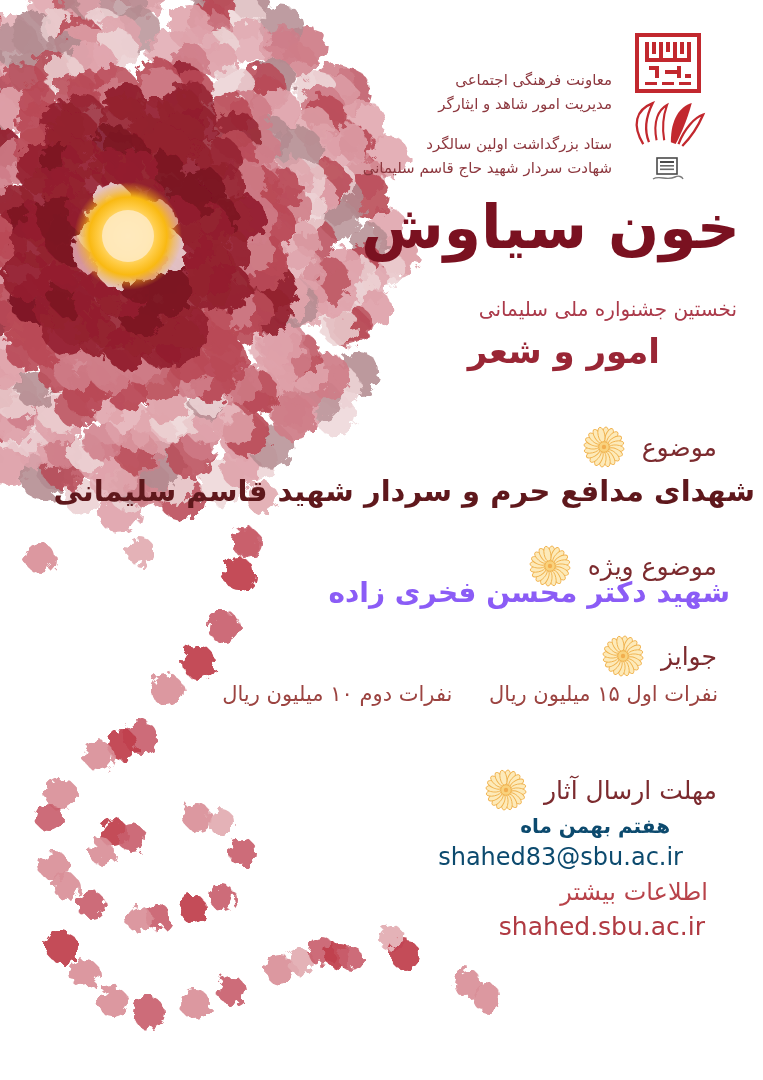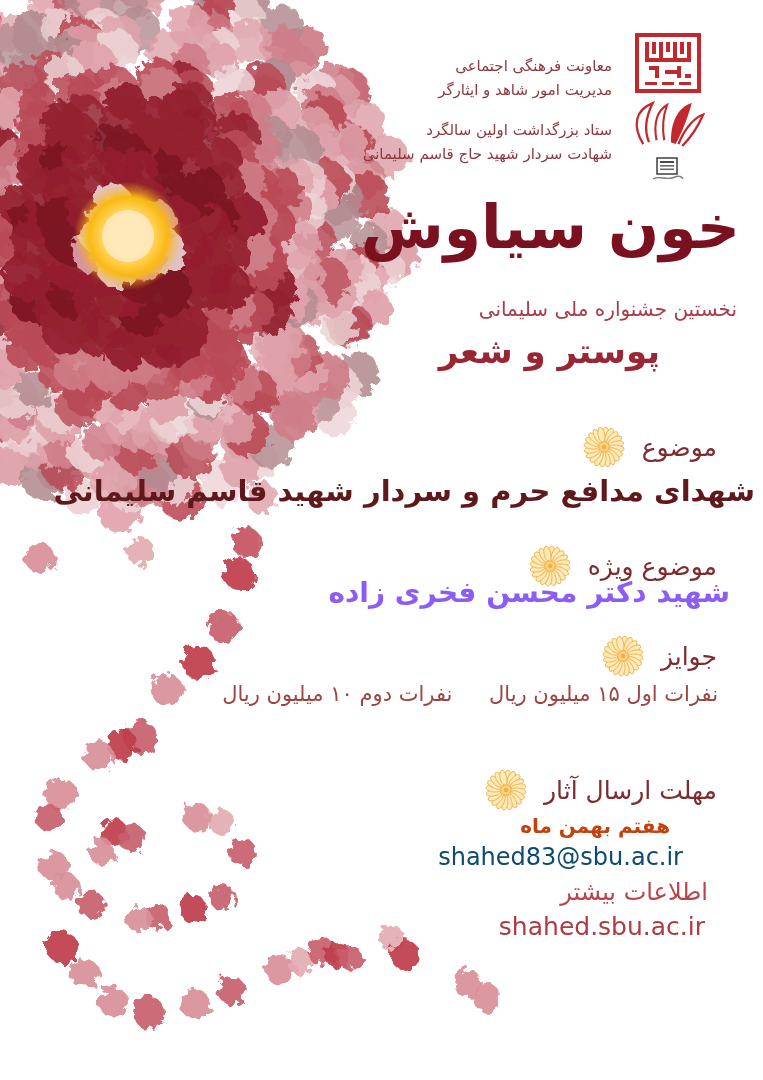--- a/index.html
+++ b/index.html
@@ -7,21 +7,21 @@
     position:relative;
     width:763px;height:1080px;
     background:#ffffff;
     overflow:hidden;
     font-family:"DejaVu Sans", sans-serif;
   }
   #decor{position:absolute;inset:0;z-index:0;}
   .layer{position:absolute;z-index:2;}
 
   
-  .org-block{top:54px;right:151px;direction:rtl;color:#8d383f;font-size:15px;line-height:24px;}
+  .org-block{top:68px;right:151px;direction:rtl;color:#8d383f;font-size:15px;line-height:24px;}
   .committee-block{margin-top:16px;}
   .logo-col{top:33px;right:58px;width:74px;display:flex;flex-direction:column;align-items:center;gap:7px;}
 
   
   .title{top:192px;right:23px;direction:rtl;color:#7a1120;font-size:60px;font-weight:bold;letter-spacing:-1px;}
   .subtitle{top:297px;right:26px;direction:rtl;color:#ab3a4a;font-size:20px;}
   .category{top:331px;right:103px;direction:rtl;color:#992635;font-size:34px;font-weight:bold;}
 
   
   .head-row{right:46px;display:flex;flex-direction:row-reverse;align-items:center;gap:17px;direction:rtl;}
@@ -30,21 +30,21 @@
 
   .topic-row{top:426px;}
   .topic-body{top:474px;right:8px;direction:rtl;color:#5f181c;font-size:29px;font-weight:bold;white-space:nowrap;}
   .special-row{top:545px;}
   .special-body{top:576px;right:33px;direction:rtl;color:#8b5cf6;font-size:28px;font-weight:bold;white-space:nowrap;}
   .prizes-row{top:635px;}
   .prize-line1{top:682px;right:45px;direction:rtl;color:#9c4441;font-size:21px;white-space:nowrap;}
   .prize-line1 .seg2{margin-right:30px;}
   .prize-line2{top:718px;right:51px;direction:rtl;color:#9c4441;font-size:21px;font-weight:bold;white-space:nowrap;}
   .deadline-row{top:769px;}
-  .deadline-date{top:814px;right:93px;direction:rtl;color:#c2410c;font-size:20px;font-weight:bold;text-align:right;}
+  .deadline-date{top:814px;right:93px;direction:rtl;color:#0c4a6e;font-size:20px;font-weight:bold;text-align:right;}
   .deadline-email{top:843px;right:80px;direction:ltr;color:#0c4a6e;font-size:24px;}
   .more-info{top:878px;right:55px;direction:rtl;color:#b8434a;font-size:24px;}
   .website{top:912px;right:58px;direction:ltr;color:#b03a42;font-size:25px;}
 
   .seal{width:66px;height:60px;}
   .tulip{width:80px;height:50px;}
   .stamp{width:34px;height:28px;}
 </style>
 </head>
 <body>
@@ -483,21 +483,21 @@
       <rect x="6" y="1" width="20" height="16" fill="#ffffff" stroke="#4a4a4a" stroke-width="1.6"></rect>
       <rect x="9" y="4" width="14" height="2" fill="#4a4a4a"></rect>
       <rect x="9" y="8" width="14" height="1.6" fill="#6a6a6a"></rect>
       <rect x="9" y="11.5" width="14" height="1.6" fill="#6a6a6a"></rect>
       <path d="M2,22 C8,18 16,24 24,20 C28,18 31,20 32,22" stroke="#7a7a7a" stroke-width="1.4" fill="none"></path>
     </svg>
   </div>
 
   <div class="layer title">خون سیاوش</div>
   <div class="layer subtitle">نخستین جشنواره ملی سلیمانی</div>
-  <div class="layer category">پوستر و شعر</div>
+  <div class="layer category">امور و شعر</div>
 
   <div class="layer head-row topic-row">
     <span class="flower-icon"><svg viewBox="0 0 42 42" width="42" height="42">
           <ellipse cx="21" cy="8.5" rx="3.3" ry="7.6" fill="#fdeab9" stroke="#f0b14c" stroke-width="0.9" transform="rotate(6 21 21)"></ellipse>
           <ellipse cx="21" cy="8.5" rx="3.3" ry="7.6" fill="#fdeab9" stroke="#f0b14c" stroke-width="0.9" transform="rotate(24 21 21)"></ellipse>
           <ellipse cx="21" cy="8.5" rx="3.3" ry="7.6" fill="#fdeab9" stroke="#f0b14c" stroke-width="0.9" transform="rotate(42 21 21)"></ellipse>
           <ellipse cx="21" cy="8.5" rx="3.3" ry="7.6" fill="#fdeab9" stroke="#f0b14c" stroke-width="0.9" transform="rotate(60 21 21)"></ellipse>
           <ellipse cx="21" cy="8.5" rx="3.3" ry="7.6" fill="#fdeab9" stroke="#f0b14c" stroke-width="0.9" transform="rotate(78 21 21)"></ellipse>
           <ellipse cx="21" cy="8.5" rx="3.3" ry="7.6" fill="#fdeab9" stroke="#f0b14c" stroke-width="0.9" transform="rotate(96 21 21)"></ellipse>
           <ellipse cx="21" cy="8.5" rx="3.3" ry="7.6" fill="#fdeab9" stroke="#f0b14c" stroke-width="0.9" transform="rotate(114 21 21)"></ellipse>

